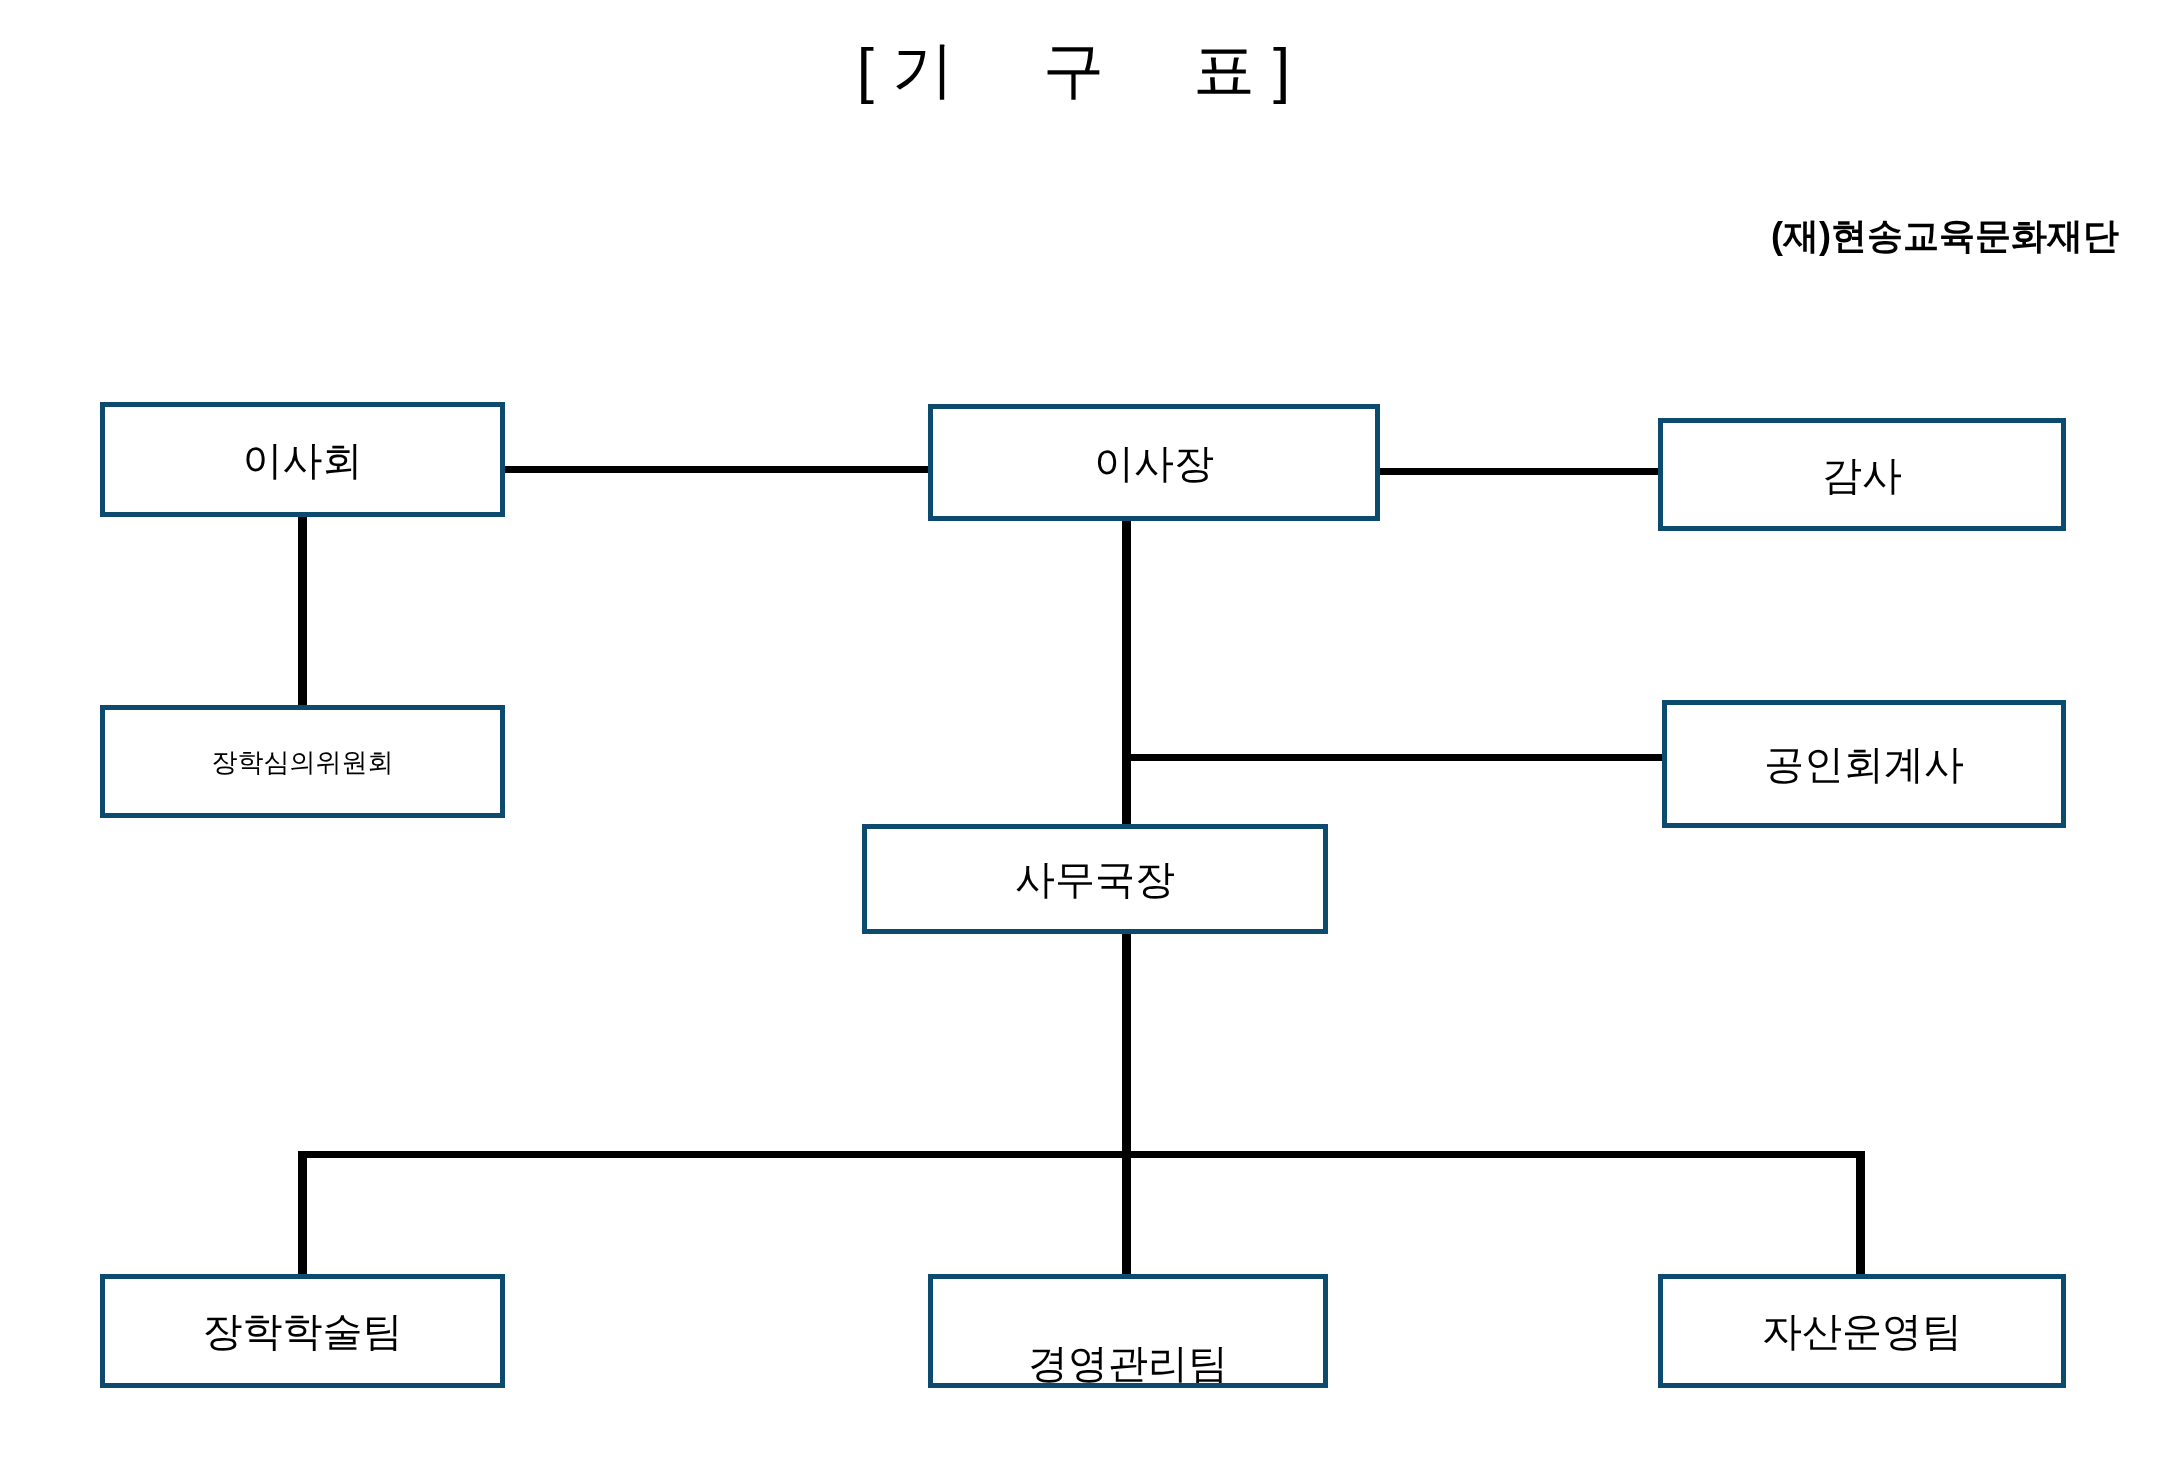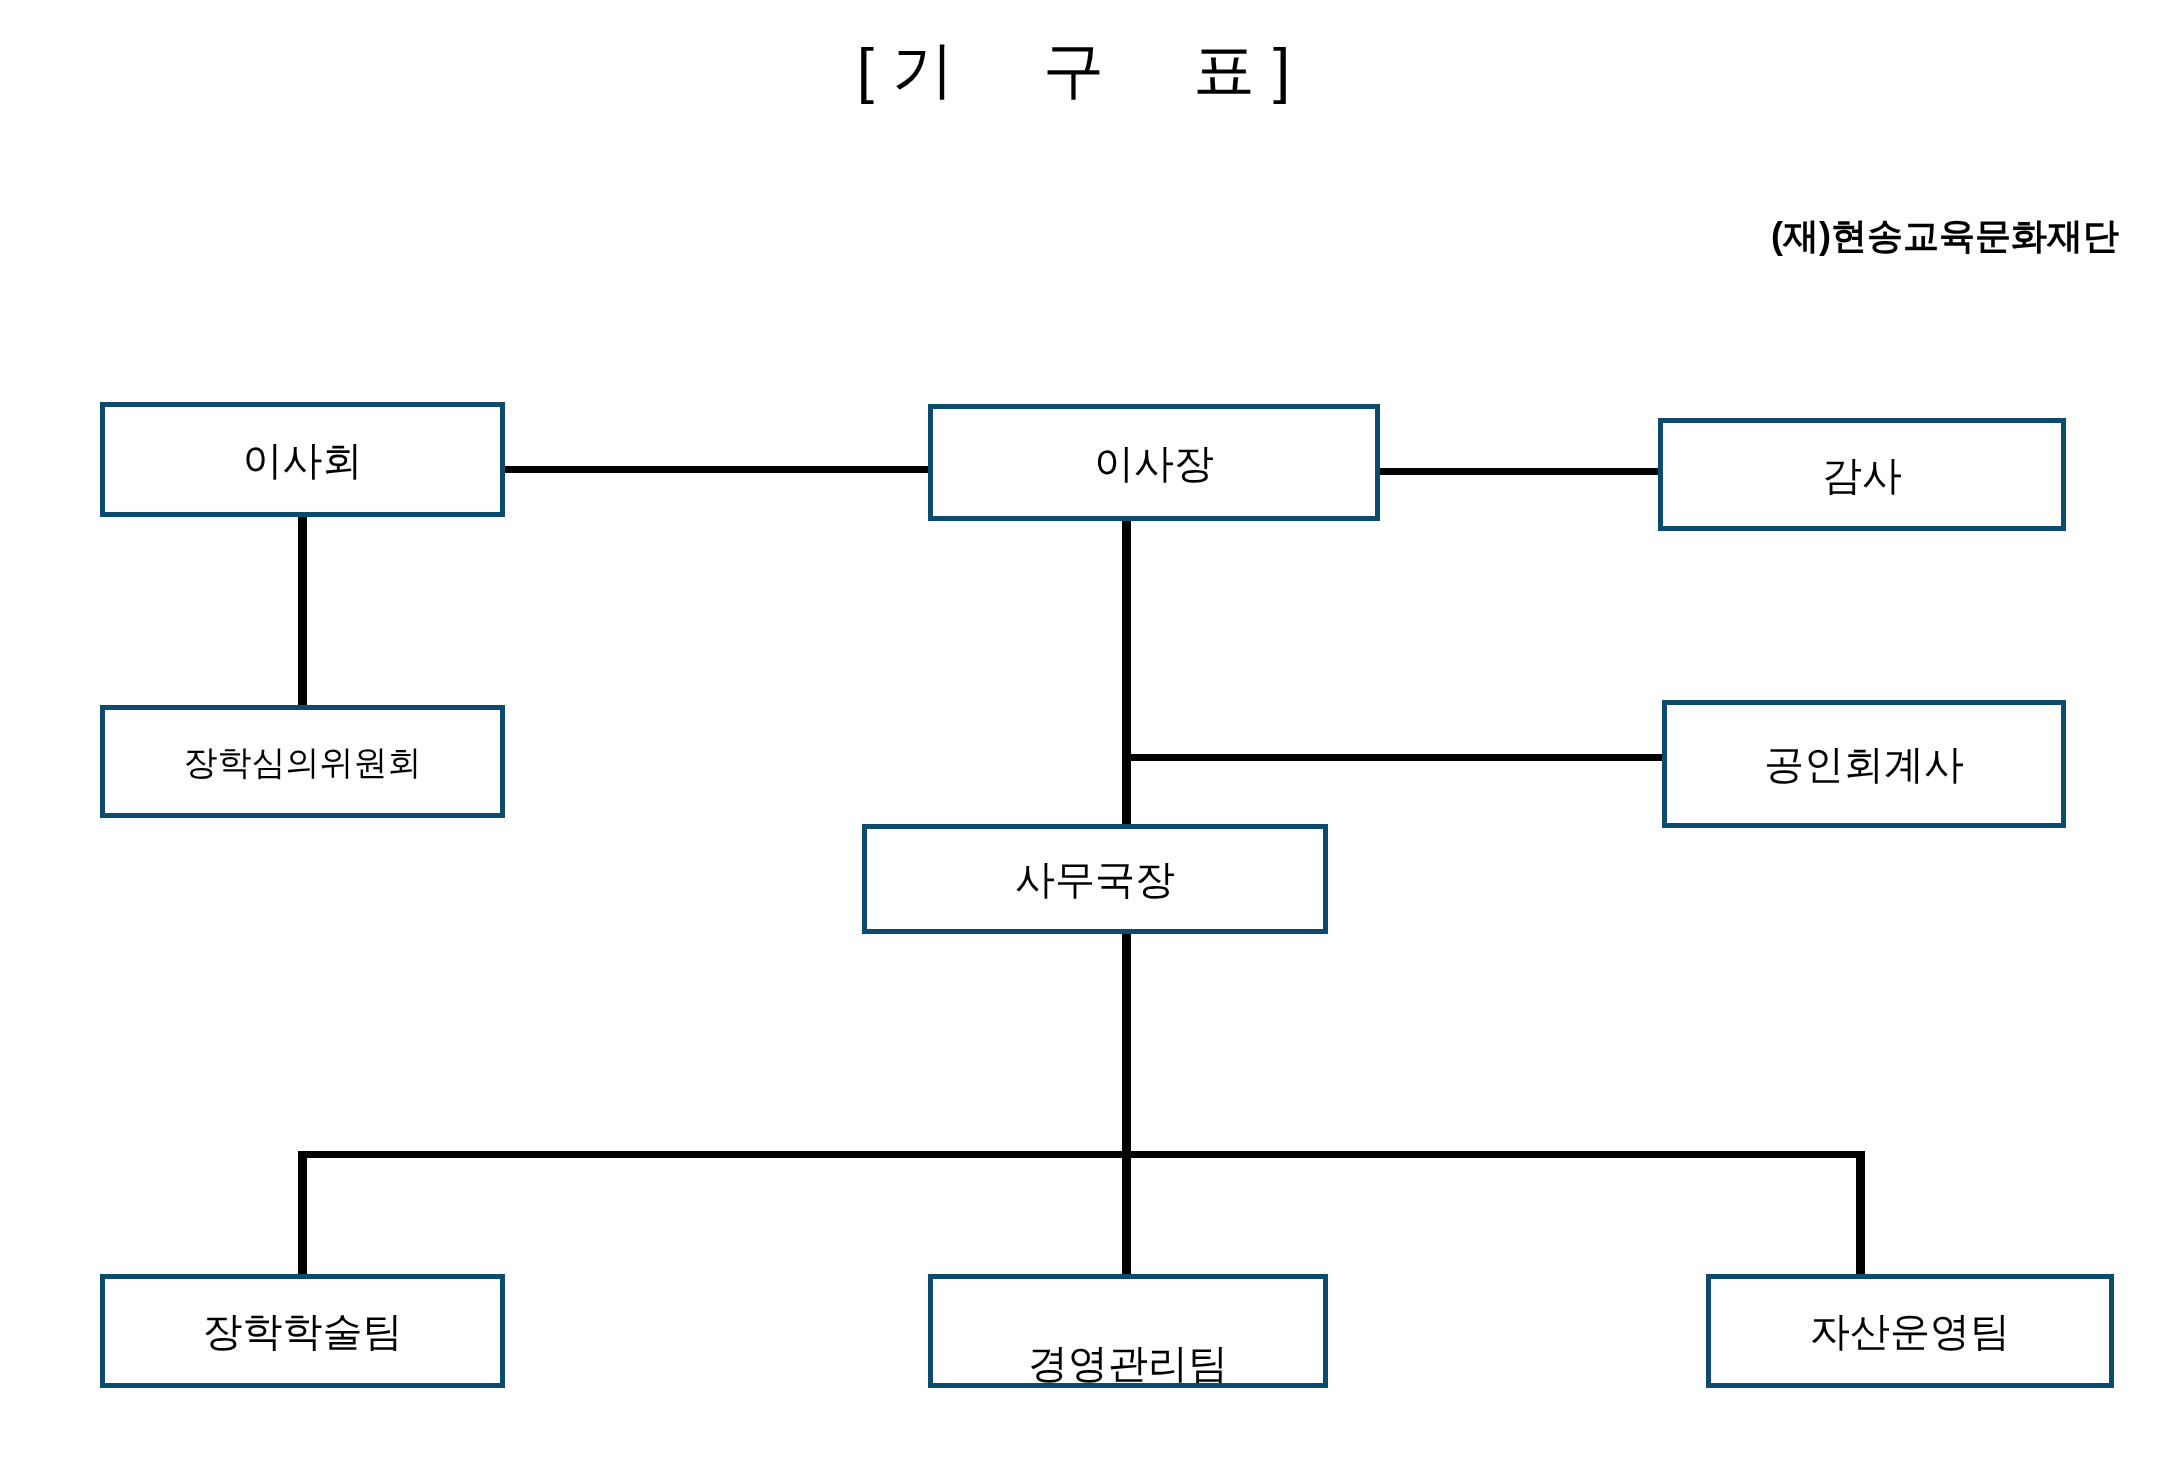--- a/index.html
+++ b/index.html
@@ -60,21 +60,21 @@
     z-index: 3;
   }
   .node .node-label {
     font-size: 40px;
     font-weight: normal;
     line-height: 1;
     white-space: nowrap;
     letter-spacing: 0px;
   }
   .node.small .node-label {
-    font-size: 34px;
+    font-size: 26px;
   }
 
   
   .conn {
     position: absolute;
     background: #000000;
     z-index: 1;
   }
   .conn.h { height: 7px; }
   .conn.v { width: 7px; }
@@ -133,17 +133,17 @@
   </div>
 
   <div class="node" style="left:100px; top:1274px; width:405px; height:114px;">
     <span class="node-label">장학학술팀</span>
   </div>
 
   <div class="node" style="left:928px; top:1274px; width:400px; height:114px;align-items:flex-end;">
     <span class="node-label">경영관리팀</span>
   </div>
 
-  <div class="node" style="left:1658px; top:1274px; width:408px; height:114px;margin-left:48px;">
+  <div class="node" style="left:1658px; top:1274px; width:408px; height:114px;">
     <span class="node-label">자산운영팀</span>
   </div>
 
 </div>
 
 </body></html>

